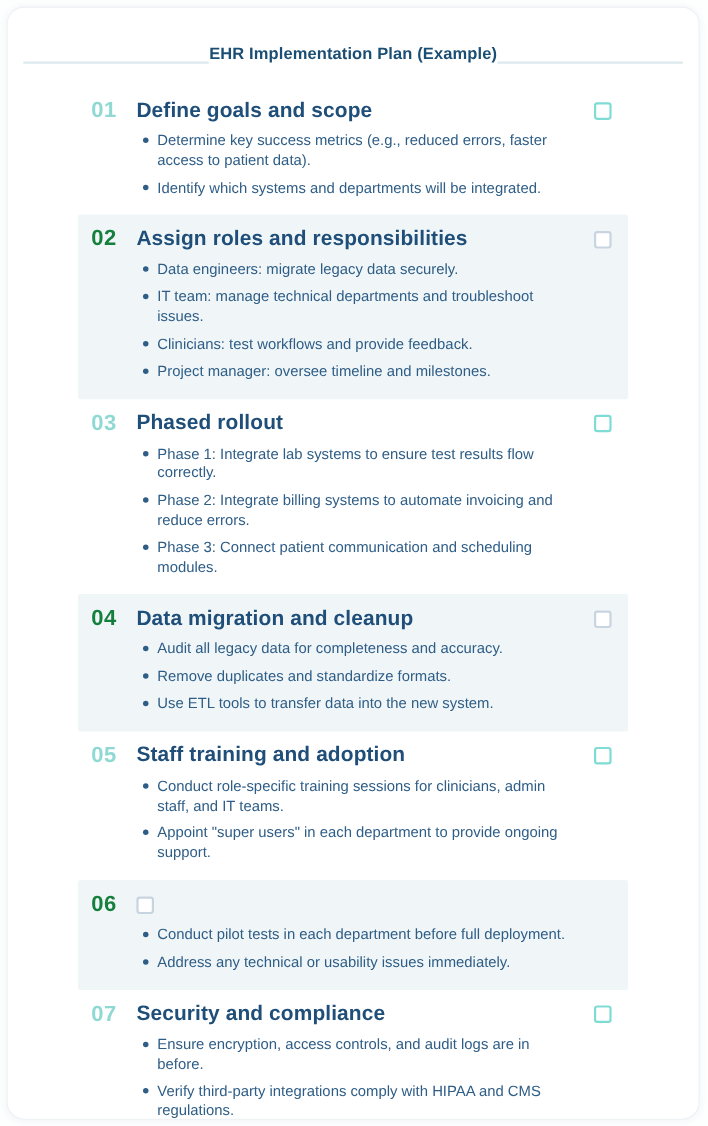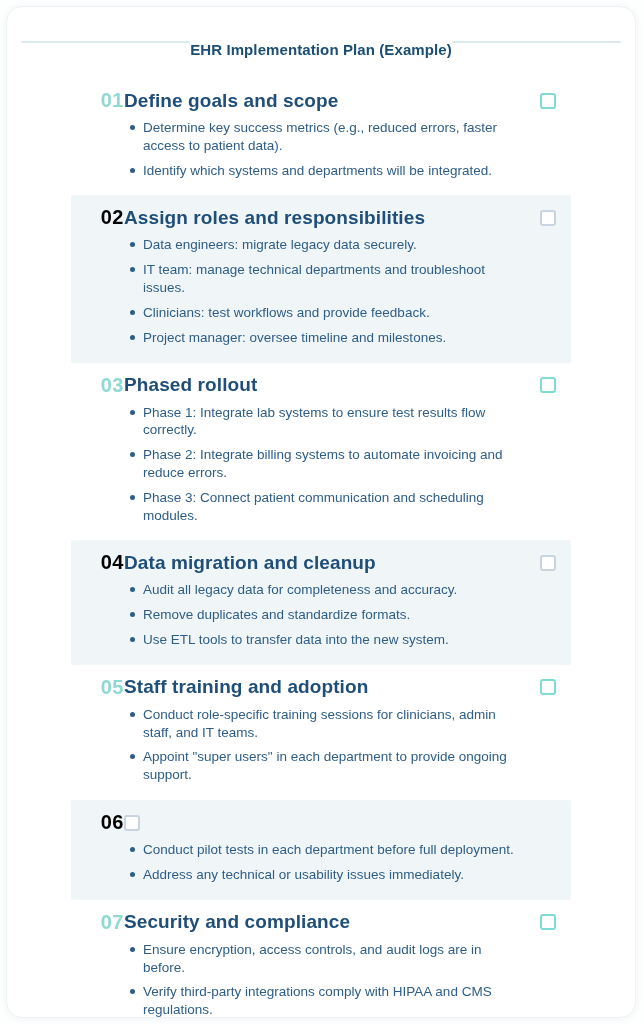--- a/index.html
+++ b/index.html
@@ -23,21 +23,21 @@
     background: #ffffff;
     border: 1px solid #edf1f3;
     border-radius: 16px;
     box-shadow: 0 1px 8px rgba(30, 60, 90, 0.05);
     overflow: hidden;
     box-sizing: border-box;
   }
   
   .header {
     display: flex;
-    align-items: flex-start;
+    align-items: flex-end;
     padding: 34px 14px 0 14px;
   }
   .header-rule {
     flex: 1;
     height: 2px;
     background: #dceaee;
     border-radius: 2px;
   }
   .page-title {
     font-size: 15px;
@@ -63,24 +63,23 @@
     display: flex;
     align-items: center;
     padding: 2px 15px 0 12px;
   }
   .num {
     font-size: 20px;
     font-weight: 700;
     width: 41px;
     flex: 0 0 41px;
     letter-spacing: 0.5px;
-    text-align: right;
   }
   .section.teal .num { color: #8fd9d3; }
-  .section.muted .num { color: #000000; }
+  .section.muted .num { color: #15803d; }
   .section-title {
     font-size: 19px;
     font-weight: 600;
     color: #1f4e79;
     margin: 0;
     flex: 1;
     letter-spacing: 0.1px;
   }
   .checkbox {
     width: 12px;

